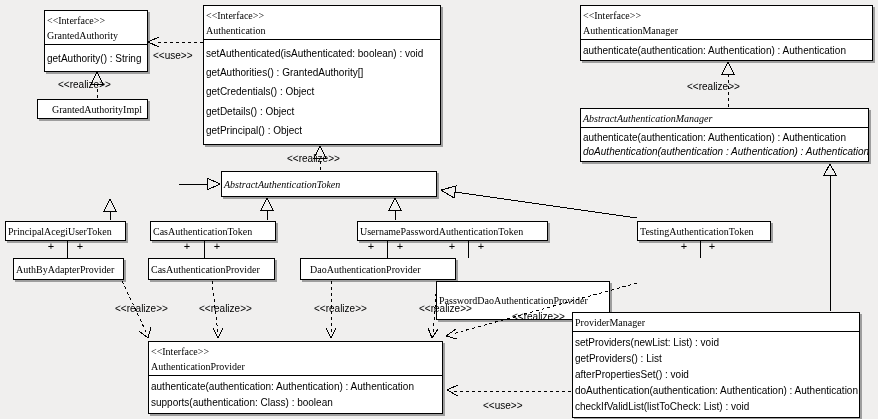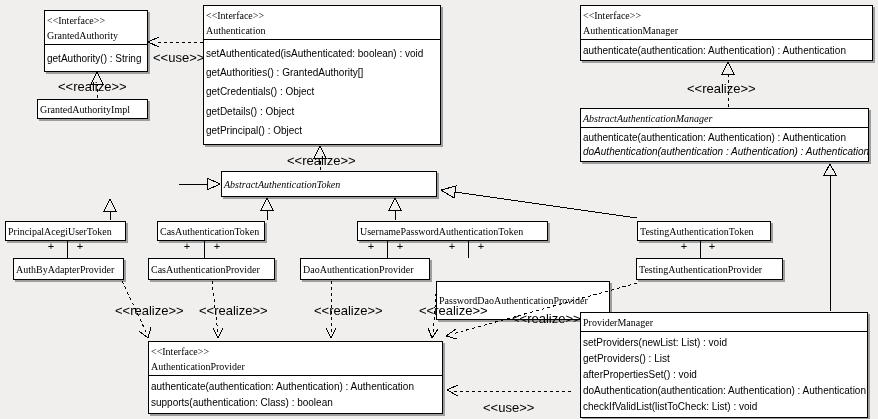--- a/index.html
+++ b/index.html
@@ -15,39 +15,39 @@
   .methods{border-top:1px solid #000;flex:1;display:flex;flex-direction:column;
            justify-content:space-evenly;padding:1px 0 1px 2px;overflow:hidden;}
   .methods div{white-space:nowrap;line-height:13px;}
   .it{font-style:italic;}
   .edges{position:absolute;left:0;top:0;pointer-events:none;}
   .edges line,.edges path,.edges polygon{shape-rendering:crispEdges;}
   .dash{stroke:#000;stroke-width:1;stroke-dasharray:3 3;fill:none;}
   .solid{stroke:#000;stroke-width:1;fill:none;}
   .tri{fill:#f0efee;stroke:#000;stroke-width:1;}
   .open{fill:none;stroke:#000;stroke-width:1;shape-rendering:auto;}
-  .lbl{position:absolute;font-size:13px;white-space:nowrap;color:#000;}
+  .lbl{position:absolute;font-size:10px;white-space:nowrap;color:#000;}
   .plus{position:absolute;font-size:11px;width:12px;text-align:center;color:#000;line-height:11px;}
 </style>
 </head>
 <body>
 
 <div id="stage">
 
   <div class="box" style="left:44px;top:10px;width:104px;height:62px;">
     <div class="hdr">
       <div class="stereo">&lt;&lt;Interface&gt;&gt;</div>
       <div class="cname">GrantedAuthority</div>
     </div>
     <div class="methods">
       <div>getAuthority() : String</div>
     </div>
   </div>
 
-  <div class="box simple" style="left:37px;top:99px;width:111px;height:20px;">
+  <div class="box simple" style="left:37px;top:99px;width:111px;height:20px;padding-left:12px;">
     <div class="hdr">
       <div class="cname">GrantedAuthorityImpl</div>
     </div>
   </div>
 
   <div class="box" style="left:203px;top:5px;width:238px;height:140px;">
     <div class="hdr">
       <div class="stereo">&lt;&lt;Interface&gt;&gt;</div>
       <div class="cname">Authentication</div>
     </div>
@@ -86,21 +86,21 @@
       <div class="cname it">AbstractAuthenticationToken</div>
     </div>
   </div>
 
   <div class="box simple" style="left:5px;top:221px;width:121px;height:20px;">
     <div class="hdr">
       <div class="cname">PrincipalAcegiUserToken</div>
     </div>
   </div>
 
-  <div class="box simple" style="left:157px;top:221px;width:108px;height:20px;">
+  <div class="box simple" style="left:150px;top:221px;width:126px;height:20px;">
     <div class="hdr">
       <div class="cname">CasAuthenticationToken</div>
     </div>
   </div>
 
   <div class="box simple" style="left:357px;top:221px;width:191px;height:20px;">
     <div class="hdr">
       <div class="cname">UsernamePasswordAuthenticationToken</div>
     </div>
   </div>
@@ -116,50 +116,45 @@
       <div class="cname">AuthByAdapterProvider</div>
     </div>
   </div>
 
   <div class="box simple" style="left:148px;top:258px;width:127px;height:22px;">
     <div class="hdr">
       <div class="cname">CasAuthenticationProvider</div>
     </div>
   </div>
 
-  <div class="box simple" style="left:300px;top:258px;width:130px;height:22px;">
+  <div class="box simple" style="left:300px;top:258px;width:156px;height:22px;padding-left:7px;">
     <div class="hdr">
       <div class="cname">DaoAuthenticationProvider</div>
     </div>
   </div>
 
   <div class="box simple" style="left:436px;top:258px;width:174px;height:39px;margin-top:23px;">
     <div class="hdr">
       <div class="cname">PasswordDaoAuthenticationProvider</div>
     </div>
   </div>
 
-  <div class="box simple" style="left:636px;top:258px;width:147px;height:22px;">
-    <div class="hdr">
-      <div class="cname">TestingAuthenticationProvider</div>
-    </div>
-  </div>
 
   <div class="box" style="left:148px;top:341px;width:295px;height:73px;">
     <div class="hdr">
       <div class="stereo">&lt;&lt;Interface&gt;&gt;</div>
       <div class="cname">AuthenticationProvider</div>
     </div>
     <div class="methods">
       <div>authenticate(authentication: Authentication) : Authentication</div>
       <div>supports(authentication: Class) : boolean</div>
     </div>
   </div>
 
-  <div class="box" style="left:572px;top:312px;width:288px;height:106px;margin-left:8px;">
+  <div class="box" style="left:572px;top:312px;width:288px;height:106px;">
     <div class="hdr">
       <div class="cname">ProviderManager</div>
     </div>
     <div class="methods">
       <div>setProviders(newList: List) : void</div>
       <div>getProviders() : List</div>
       <div>afterPropertiesSet() : void</div>
       <div>doAuthentication(authentication: Authentication) : Authentication</div>
       <div>checkIfValidList(listToCheck: List) : void</div>
     </div>

